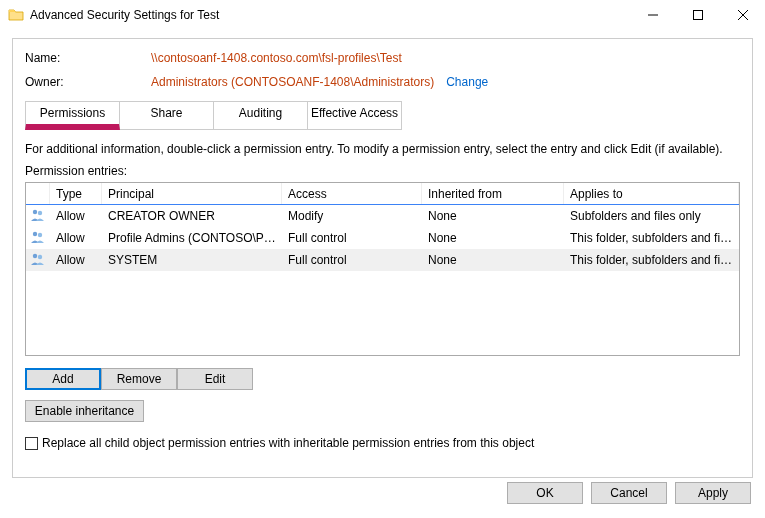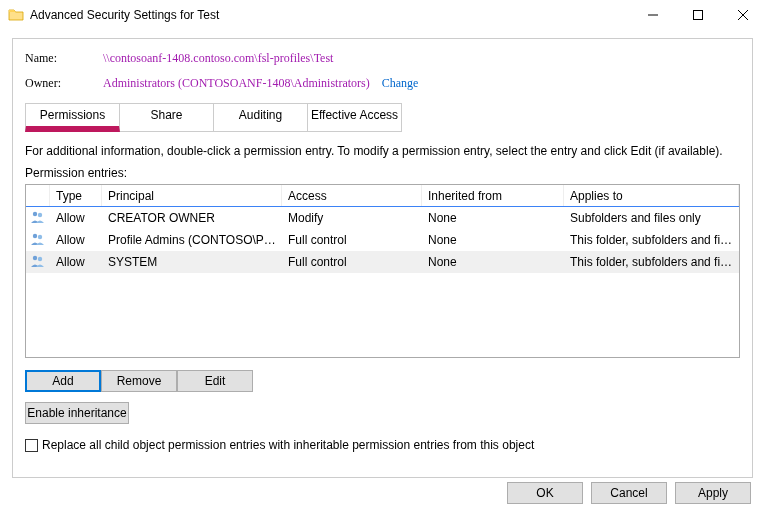--- a/index.html
+++ b/index.html
@@ -43,27 +43,27 @@
       border: 1px solid #ccc;
       margin: 8px 12px 4px 12px;
       padding: 12px 12px 8px 12px;
       height: 440px;
       position: relative;
     }
     .field-row {
       display: flex;
       align-items: center;
       margin-bottom: 10px;
-      font-family: Liberation Serif, serif;
     }
     .field-label {
       width: 78px;
     }
     .field-value {
-      color: #a21caf;
+      color: #c2410c;
+      margin-left: 48px;
     }
     .link {
       color: #0066cc;
       margin-left: 12px;
       cursor: pointer;
     }
     .tabs {
       display: flex;
       margin-top: 12px;
       margin-bottom: 12px;
@@ -135,21 +135,21 @@
       width: 76px;
       text-align: center;
       cursor: pointer;
       font-size: 12px;
       font-family: inherit;
     }
     .btn.default {
       border: 2px solid #0078d7;
       padding: 2px 0;
     }
-    .btn-wide { width: 104px; }
+    .btn-wide { width: 119px; }
     .btn-row2 { margin-top: 10px; }
     .checkbox-row {
       display: flex;
       align-items: center;
       margin-top: 14px;
       gap: 4px;
     }
     .checkbox {
       width: 13px;
       height: 13px;

